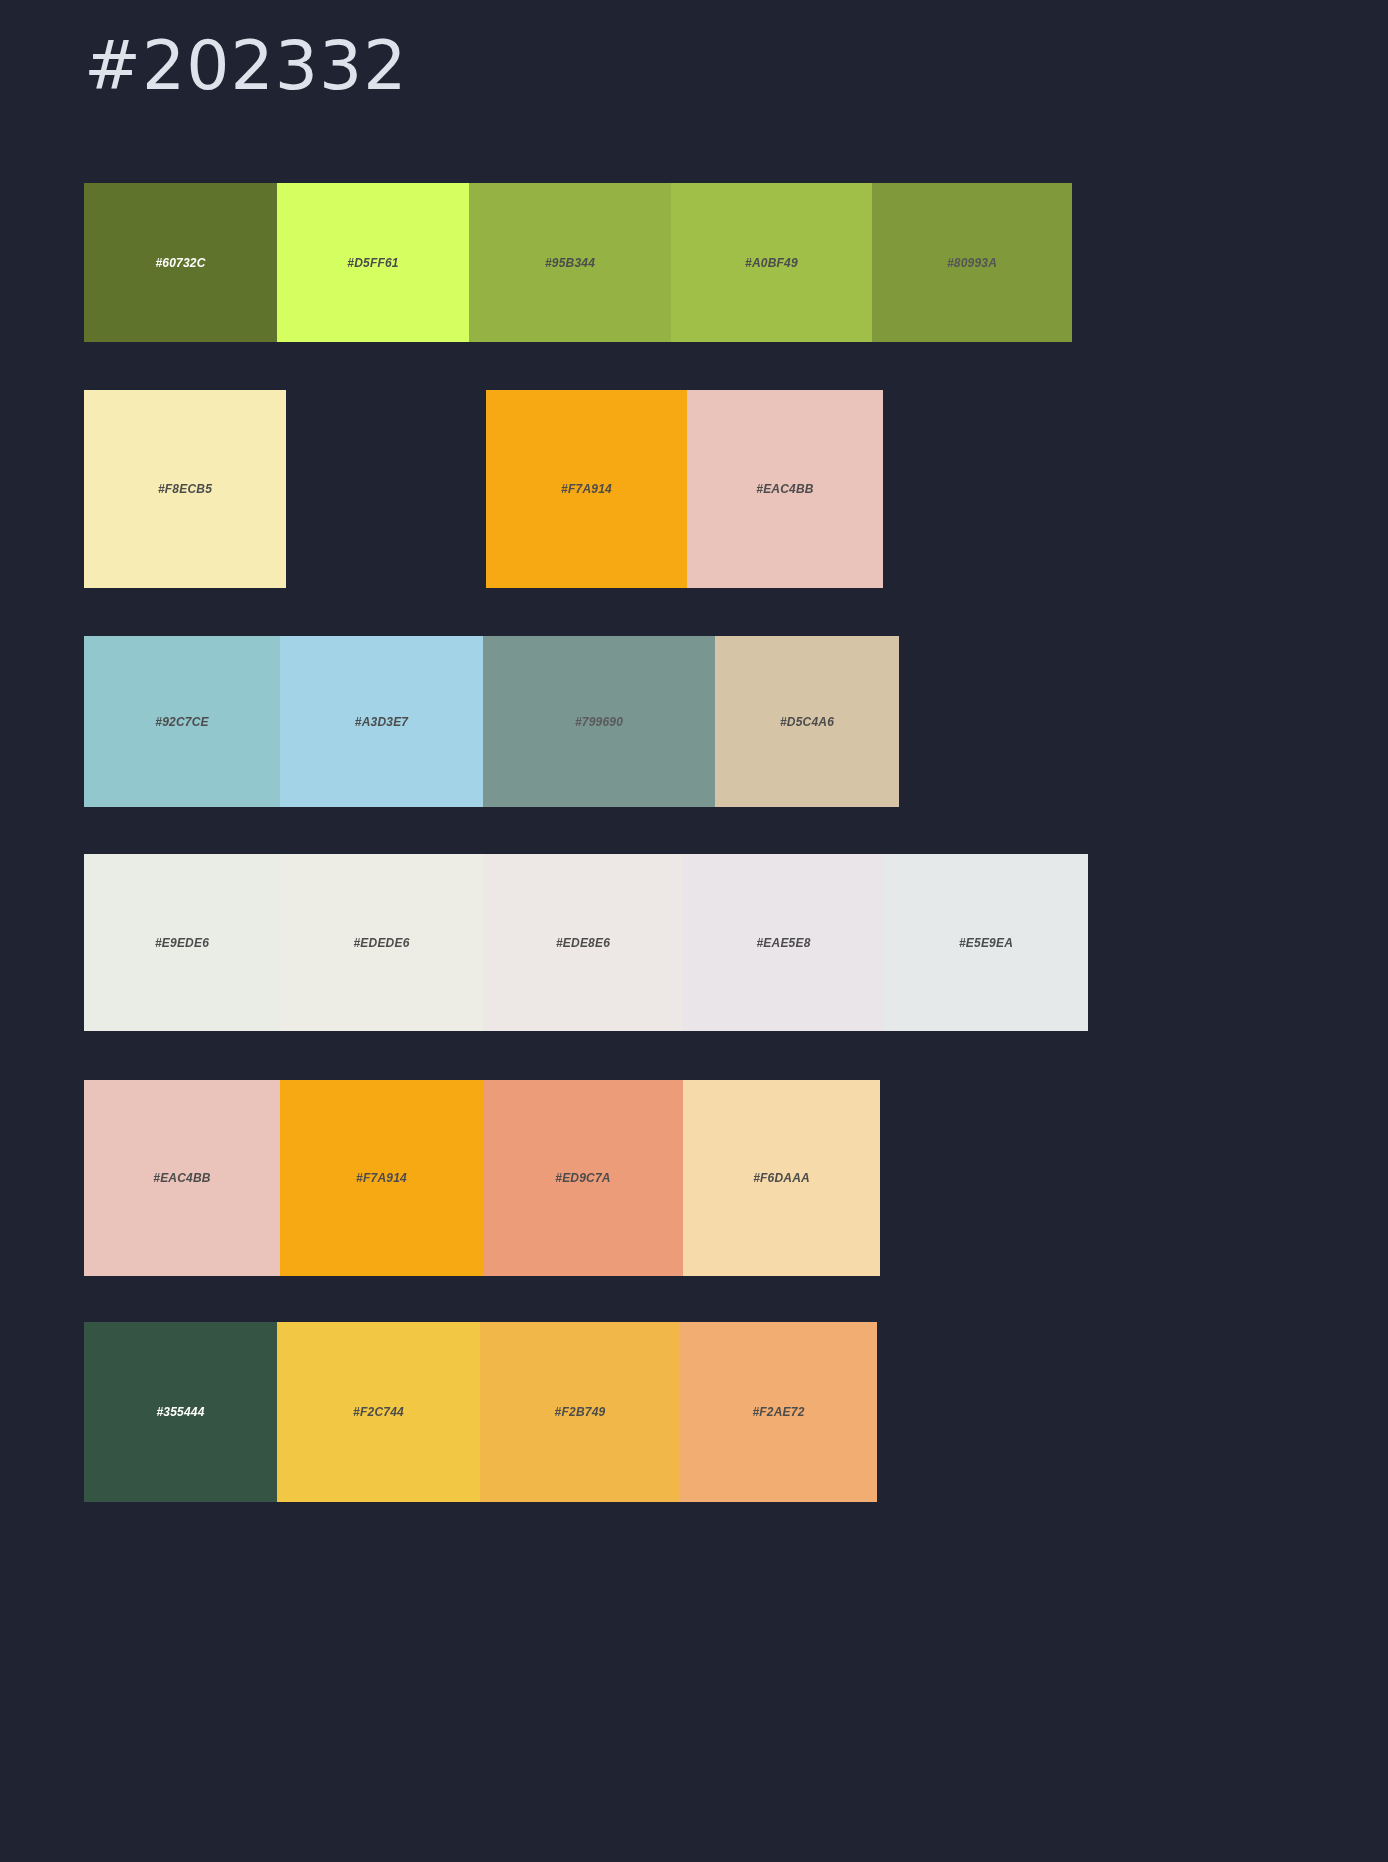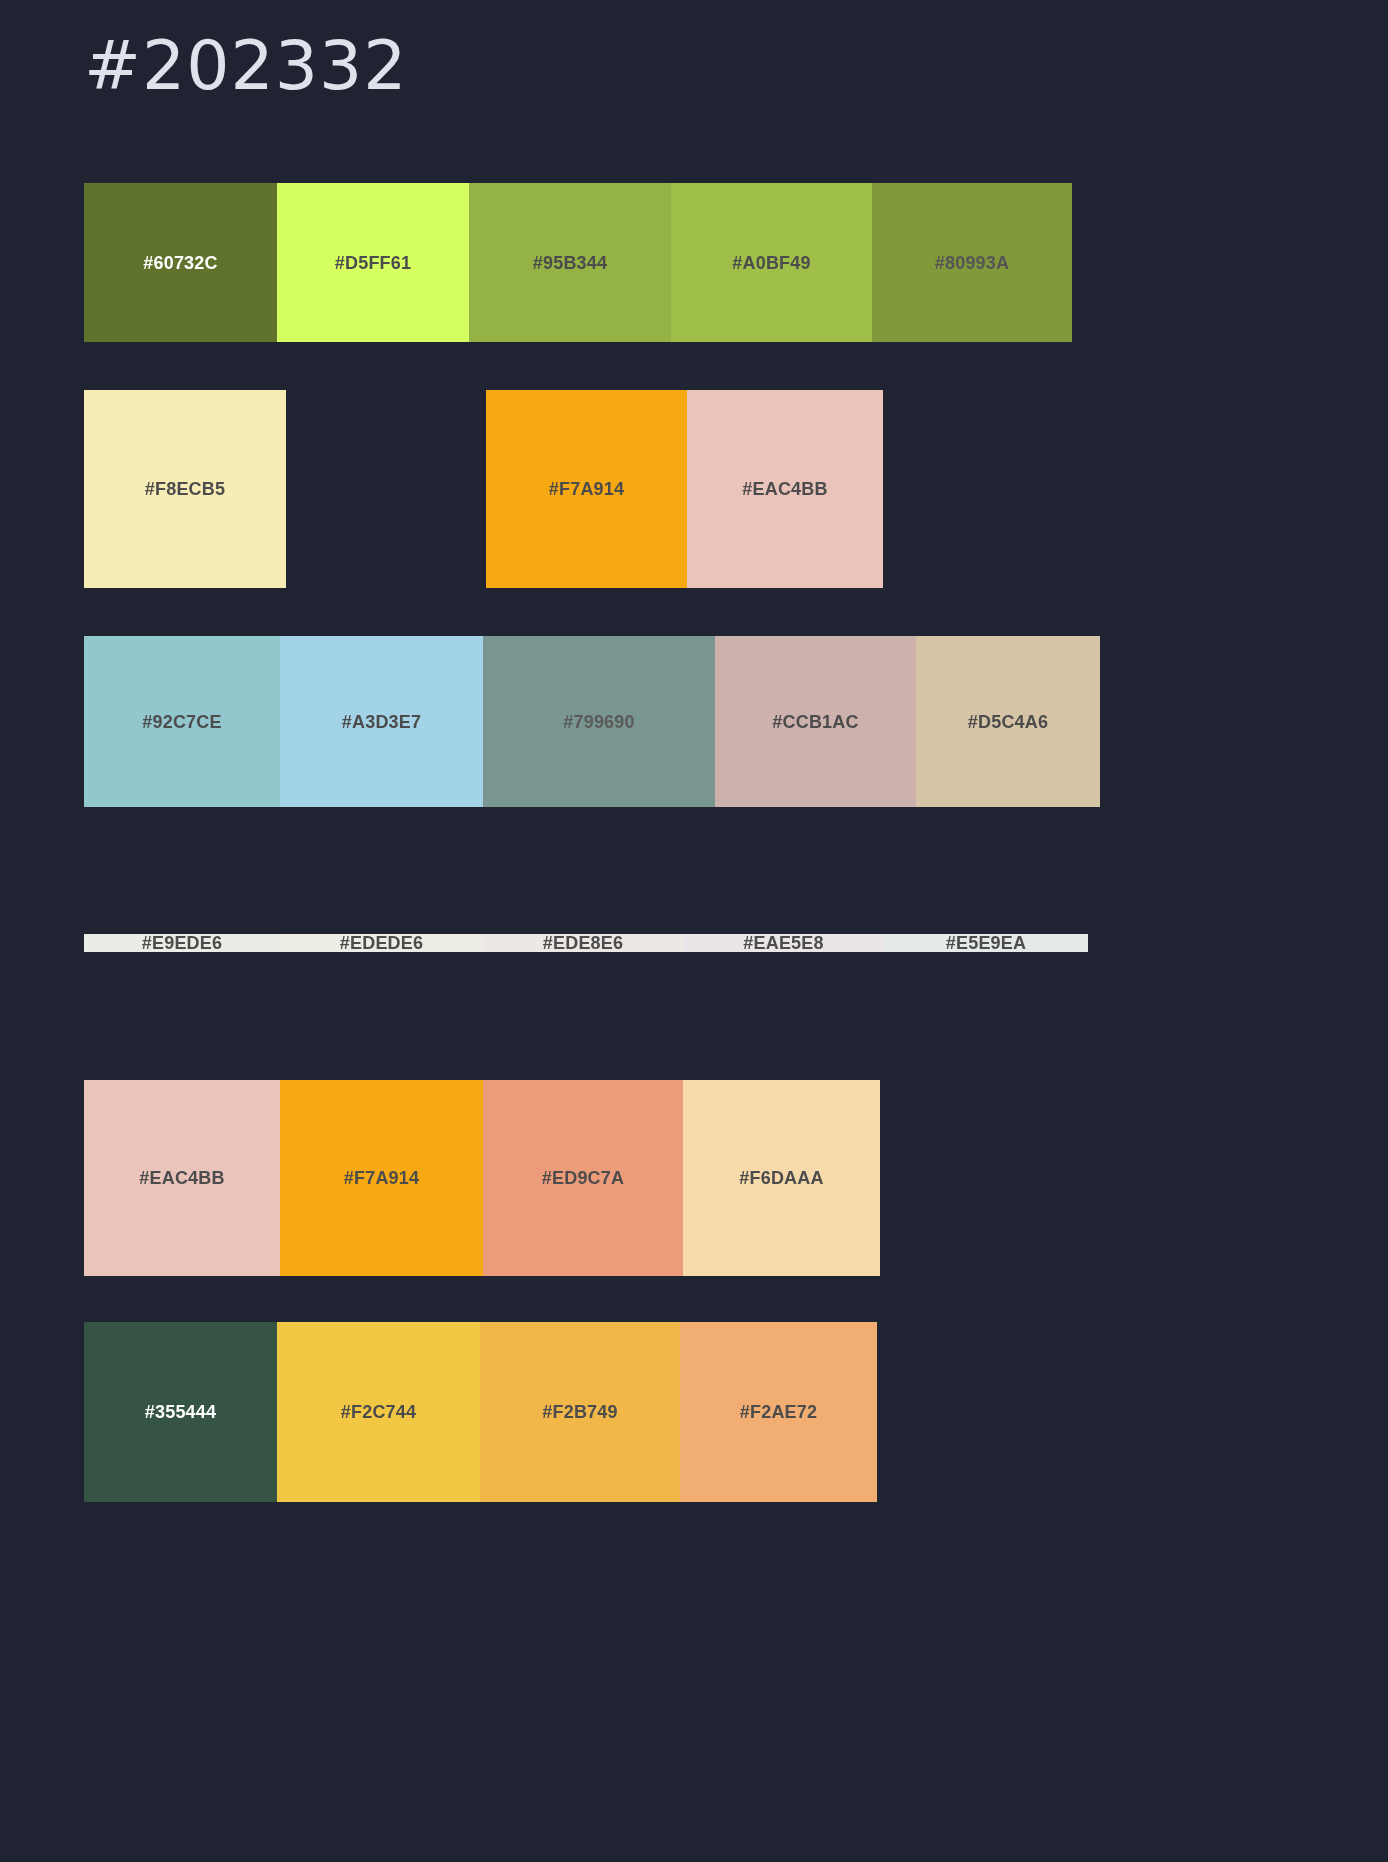--- a/index.html
+++ b/index.html
@@ -45,26 +45,27 @@
 
   .swatch {
     position: relative;
     display: flex;
     align-items: center;
     justify-content: center;
     box-sizing: border-box;
   }
 
   .swatch-label {
-    font-size: 18px;
+    font-size: 12px;
     font-weight: 700;
     letter-spacing: 0.2px;
     line-height: 1;
     white-space: nowrap;
     user-select: none;
+    font-style: italic;
   }
 
   .swatch-spacer {
     background: transparent;
   }
 </style>
 </head>
 <body style="background: rgb(32, 35, 50);">
 
 <div class="page-title">#202332</div>
@@ -102,28 +103,25 @@
     <div class="palette-row" style="left: 84px; top: 636px; height: 171px;">
       <div class="swatch" style="width: 196px; background: rgb(146, 199, 206);">
         <span class="swatch-label" style="color: rgb(76, 76, 76);">#92C7CE</span>
       </div>
       <div class="swatch" style="width: 203px; background: rgb(163, 211, 231);">
         <span class="swatch-label" style="color: rgb(76, 76, 76);">#A3D3E7</span>
       </div>
       <div class="swatch" style="width: 232px; background: rgb(121, 150, 144);">
         <span class="swatch-label" style="color: rgb(90, 90, 90);">#799690</span>
       </div>
-      <div class="swatch" style="width: 201px; background: rgb(204, 177, 172);">
-        <span class="swatch-label" style="color: rgb(76, 76, 76);">#CCB1AC</span>
-      </div>
       <div class="swatch" style="width: 184px; background: rgb(213, 196, 166);">
         <span class="swatch-label" style="color: rgb(76, 76, 76);">#D5C4A6</span>
       </div>
     </div>
-    <div class="palette-row" style="left: 84px; top: 854px; height: 177px; align-items: center;">
+    <div class="palette-row" style="left: 84px; top: 854px; height: 177px;">
       <div class="swatch" style="width: 196px; background: rgb(233, 237, 230);">
         <span class="swatch-label" style="color: rgb(76, 76, 76);">#E9EDE6</span>
       </div>
       <div class="swatch" style="width: 203px; background: rgb(237, 237, 230);">
         <span class="swatch-label" style="color: rgb(76, 76, 76);">#EDEDE6</span>
       </div>
       <div class="swatch" style="width: 200px; background: rgb(237, 232, 230);">
         <span class="swatch-label" style="color: rgb(76, 76, 76);">#EDE8E6</span>
       </div>
       <div class="swatch" style="width: 201px; background: rgb(234, 229, 232);">

